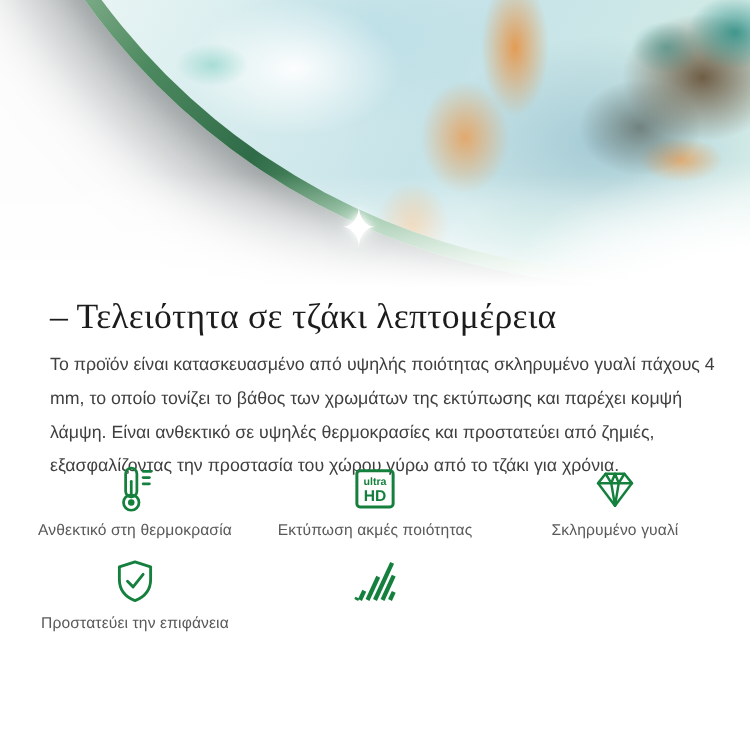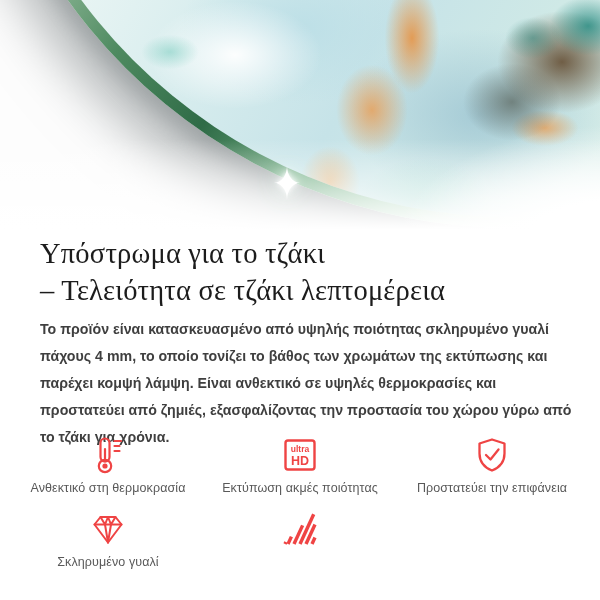--- a/index.html
+++ b/index.html
@@ -57,49 +57,48 @@
   
   .content{padding:0 40px;}
   .title{
     margin:0;padding-top:3px;
     font-family:"Liberation Serif","DejaVu Serif",serif;font-weight:400;
     font-size:28.5px;line-height:37px;color:#1c1c1c;letter-spacing:.2px;
   }
   .h-line{display:block;}
   .desc{
     margin:7px 0 0;width:532px;
-    font-size:14.2px;line-height:27px;color:#3f3f3f;letter-spacing:0;font-weight:bold;
+    font-size:14.2px;line-height:27px;color:#3f3f3f;letter-spacing:0;
   }
 
   
   .features{
     display:grid;grid-template-columns:repeat(3,1fr);
     margin:-18px -28px 0;row-gap:11px;
   }
   .feature{text-align:center;}
-  .ficon{height:44px;display:flex;align-items:center;justify-content:center;color:#ef4444;}
+  .ficon{height:44px;display:flex;align-items:center;justify-content:center;color:#15803d;}
   .ficon svg{width:40px;height:40px;display:block;}
   .flabel{margin-top:4px;font-size:12.5px;line-height:15px;color:#595959;letter-spacing:.1px;}
 </style>
 </head>
 <body>
 
 <div class="page">
 
   <div class="hero">
     <div class="glass-shadow"></div>
     <div class="glass-rim"></div>
     <div class="glass-art"></div>
     <div class="hero-fade"></div>
     <div class="sparkle">✦</div>
   </div>
 
   <div class="content">
     <h1 class="title">
-      <span class="h-line">Υπόστρωμα για το τζάκι</span>
       <span class="h-line">– Τελειότητα σε τζάκι λεπτομέρεια</span>
     </h1>
 
     <p class="desc">Το προϊόν είναι κατασκευασμένο από υψηλής ποιότητας σκληρυμένο γυαλί πάχους 4 mm, το οποίο τονίζει το βάθος των χρωμάτων της εκτύπωσης και παρέχει κομψή λάμψη. Είναι ανθεκτικό σε υψηλές θερμοκρασίες και προστατεύει από ζημιές, εξασφαλίζοντας την προστασία του χώρου γύρω από το τζάκι για χρόνια.</p>
 
     <div class="features">
 
       <div class="feature">
         <div class="ficon">
           <svg viewBox="0 0 40 40" fill="none" stroke="currentColor" stroke-width="2.2" stroke-linecap="round" stroke-linejoin="round">
@@ -121,39 +120,39 @@
             <rect x="5.5" y="5.5" width="29" height="29" rx="2.5"></rect>
             <text x="20" y="17" text-anchor="middle" fill="currentColor" stroke="none" font-family="Liberation Sans, DejaVu Sans, sans-serif" font-size="8.5" font-weight="700">ultra</text>
             <text x="20" y="29.5" text-anchor="middle" fill="currentColor" stroke="none" font-family="Liberation Sans, DejaVu Sans, sans-serif" font-size="12.5" font-weight="700">HD</text>
           </svg>
         </div>
         <div class="flabel">Εκτύπωση ακμές ποιότητας</div>
       </div>
 
       <div class="feature">
         <div class="ficon">
-          <svg viewBox="0 0 40 40" fill="none" stroke="currentColor" stroke-width="2.3" stroke-linecap="round" stroke-linejoin="round">
-            <path d="M20 4.5 L32.5 8.5 V18.5 C32.5 27.5 27 32.7 20 35.5 C13 32.7 7.5 27.5 7.5 18.5 V8.5 Z"></path>
-            <polyline points="14,20 18.5,24.5 26.5,14.5"></polyline>
-          </svg>
-        </div>
-        <div class="flabel">Προστατεύει την επιφάνεια</div>
-      </div>
-
-      <div class="feature">
-        <div class="ficon">
           <svg viewBox="0 0 40 40" fill="none" stroke="currentColor" stroke-width="2" stroke-linecap="round" stroke-linejoin="round">
             <path d="M12.5 8 H27.5 L33.5 15.5 L20 33.5 L6.5 15.5 Z"></path>
             <line x1="6.5" y1="15.5" x2="33.5" y2="15.5"></line>
             <polyline points="12.5,8 17,15.5 20,8 23,15.5 27.5,8"></polyline>
             <line x1="17" y1="15.5" x2="20" y2="33.5"></line>
             <line x1="23" y1="15.5" x2="20" y2="33.5"></line>
           </svg>
         </div>
         <div class="flabel">Σκληρυμένο γυαλί</div>
+      </div>
+
+      <div class="feature">
+        <div class="ficon">
+          <svg viewBox="0 0 40 40" fill="none" stroke="currentColor" stroke-width="2.3" stroke-linecap="round" stroke-linejoin="round">
+            <path d="M20 4.5 L32.5 8.5 V18.5 C32.5 27.5 27 32.7 20 35.5 C13 32.7 7.5 27.5 7.5 18.5 V8.5 Z"></path>
+            <polyline points="14,20 18.5,24.5 26.5,14.5"></polyline>
+          </svg>
+        </div>
+        <div class="flabel">Προστατεύει την επιφάνεια</div>
       </div>
 
       <div class="feature">
         <div class="ficon">
           <svg viewBox="0 0 40 40" fill="none" stroke="currentColor" stroke-width="3.4" stroke-linecap="butt">
             <line x1="5" y1="35" x2="5.9" y2="33.1"></line>
             <line x1="8" y1="35" x2="11.4" y2="27.6"></line>
             <line x1="14" y1="35" x2="22.6" y2="16.4"></line>
             <line x1="20" y1="35" x2="33.7" y2="5.3"></line>
             <line x1="26" y1="35" x2="35" y2="15.5"></line>

